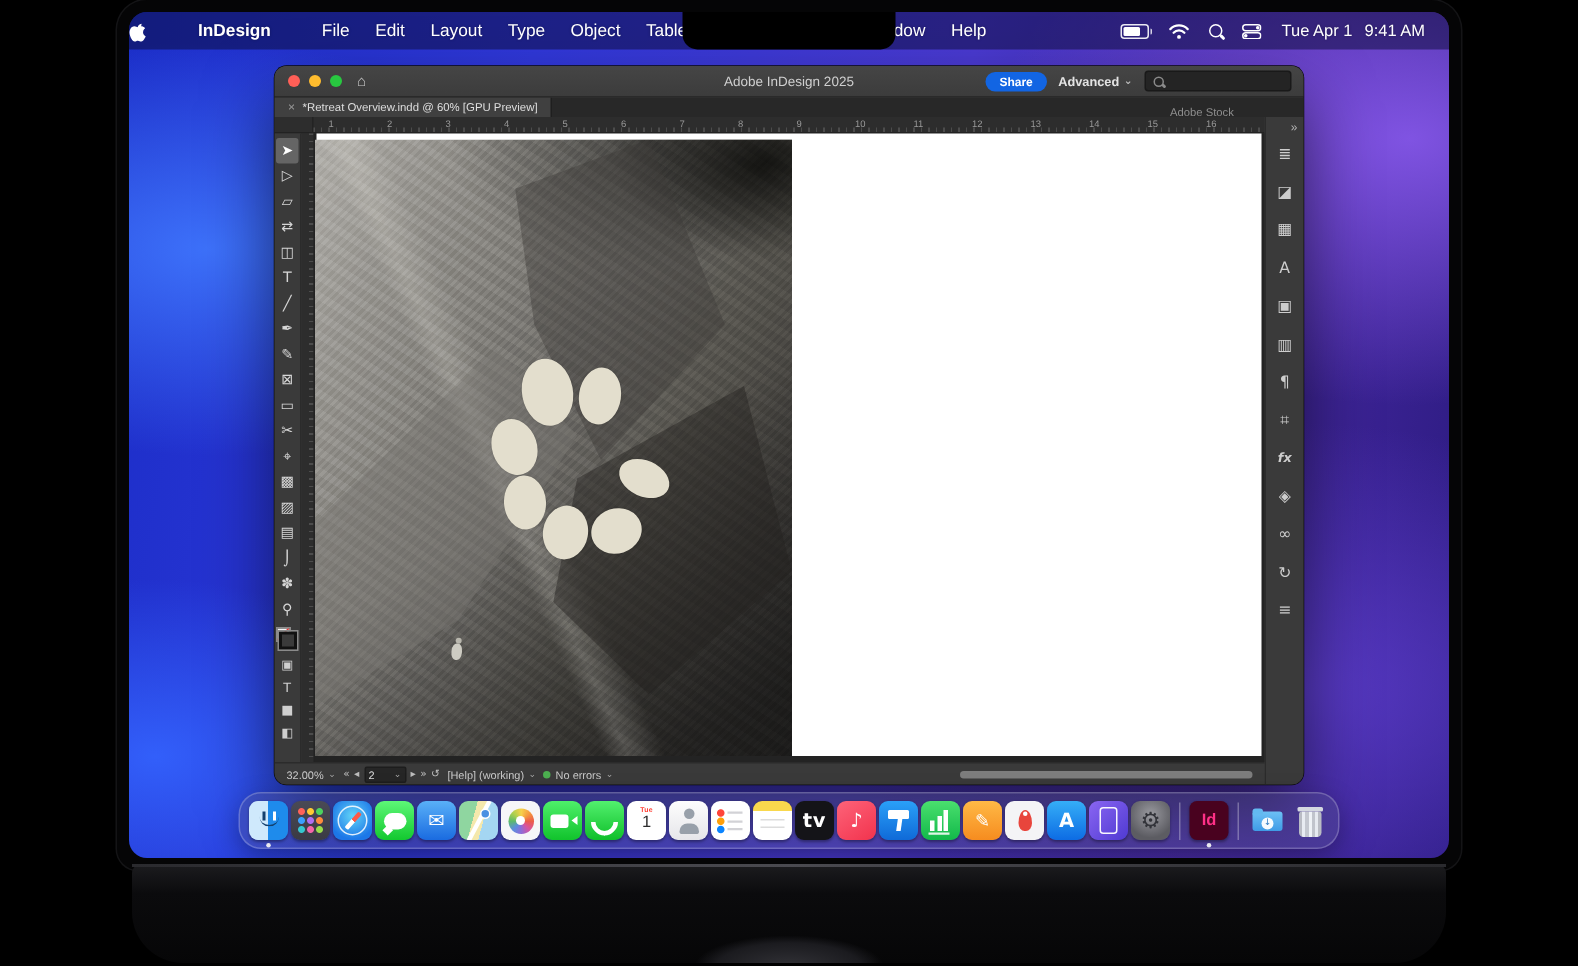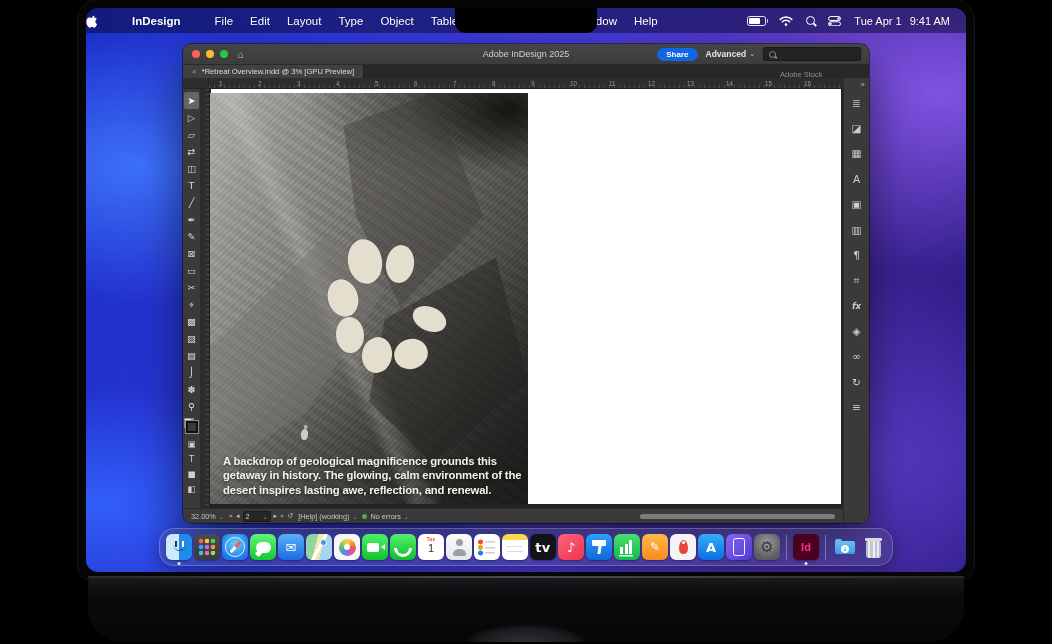--- a/index.html
+++ b/index.html
@@ -296,21 +296,21 @@
           <span class="stock-box">
             <span class="mag"></span>
             <span class="stock-ph">Adobe Stock</span>
           </span>
         </div>
       </div>
 
       <div class="tabbar">
         <div class="tab">
           <span class="tab-close">×</span>
-          <span class="tab-title">*Retreat Overview.indd @ 3% [GPU Preview]</span>
+          <span class="tab-title">*Retreat Overview.indd @ 60% [GPU Preview]</span>
         </div>
       </div>
 
       <div class="win-body">
         <div class="main-col">
           <div class="ruler-row">
             <div class="ruler-corner"></div>
             <div class="hruler">
 
             <span class="k-1">1</span>
@@ -405,21 +405,20 @@
                   <div class="rock-shard" style="left:0;top:0;width:100%;height:100%;clip-path:polygon(55% 55%,90% 40%,100% 70%,70% 90%,50% 75%);background:rgba(35,34,32,.45);"></div>
 
                   <div class="logo-dot" style="left:138px;top:146px;width:34px;height:45px;transform:rotate(-10deg);"></div>
                   <div class="logo-dot" style="left:176px;top:152px;width:28px;height:38px;transform:rotate(8deg);"></div>
                   <div class="logo-dot" style="left:118px;top:186px;width:30px;height:38px;transform:rotate(-18deg);"></div>
                   <div class="logo-dot" style="left:126px;top:224px;width:28px;height:36px;transform:rotate(-4deg);"></div>
                   <div class="logo-dot" style="left:152px;top:244px;width:30px;height:36px;transform:rotate(10deg);"></div>
                   <div class="logo-dot" style="left:186px;top:244px;width:30px;height:34px;transform:rotate(72deg);"></div>
                   <div class="logo-dot" style="left:202px;top:214px;width:35px;height:24px;transform:rotate(24deg);"></div>
                   <div class="hiker"></div>
-                  <div class="caption">A backdrop of geological magnificence grounds this getaway in history. The glowing, calm environment of the desert inspires lasting awe, reflection, and renewal.</div>
                 </div>
 
               </div>
             </div>
           </div>
 
           <div class="statusbar">
             <div class="sb-group">
               <span>32.00%</span>
               <span class="sb-chev">⌄</span>

